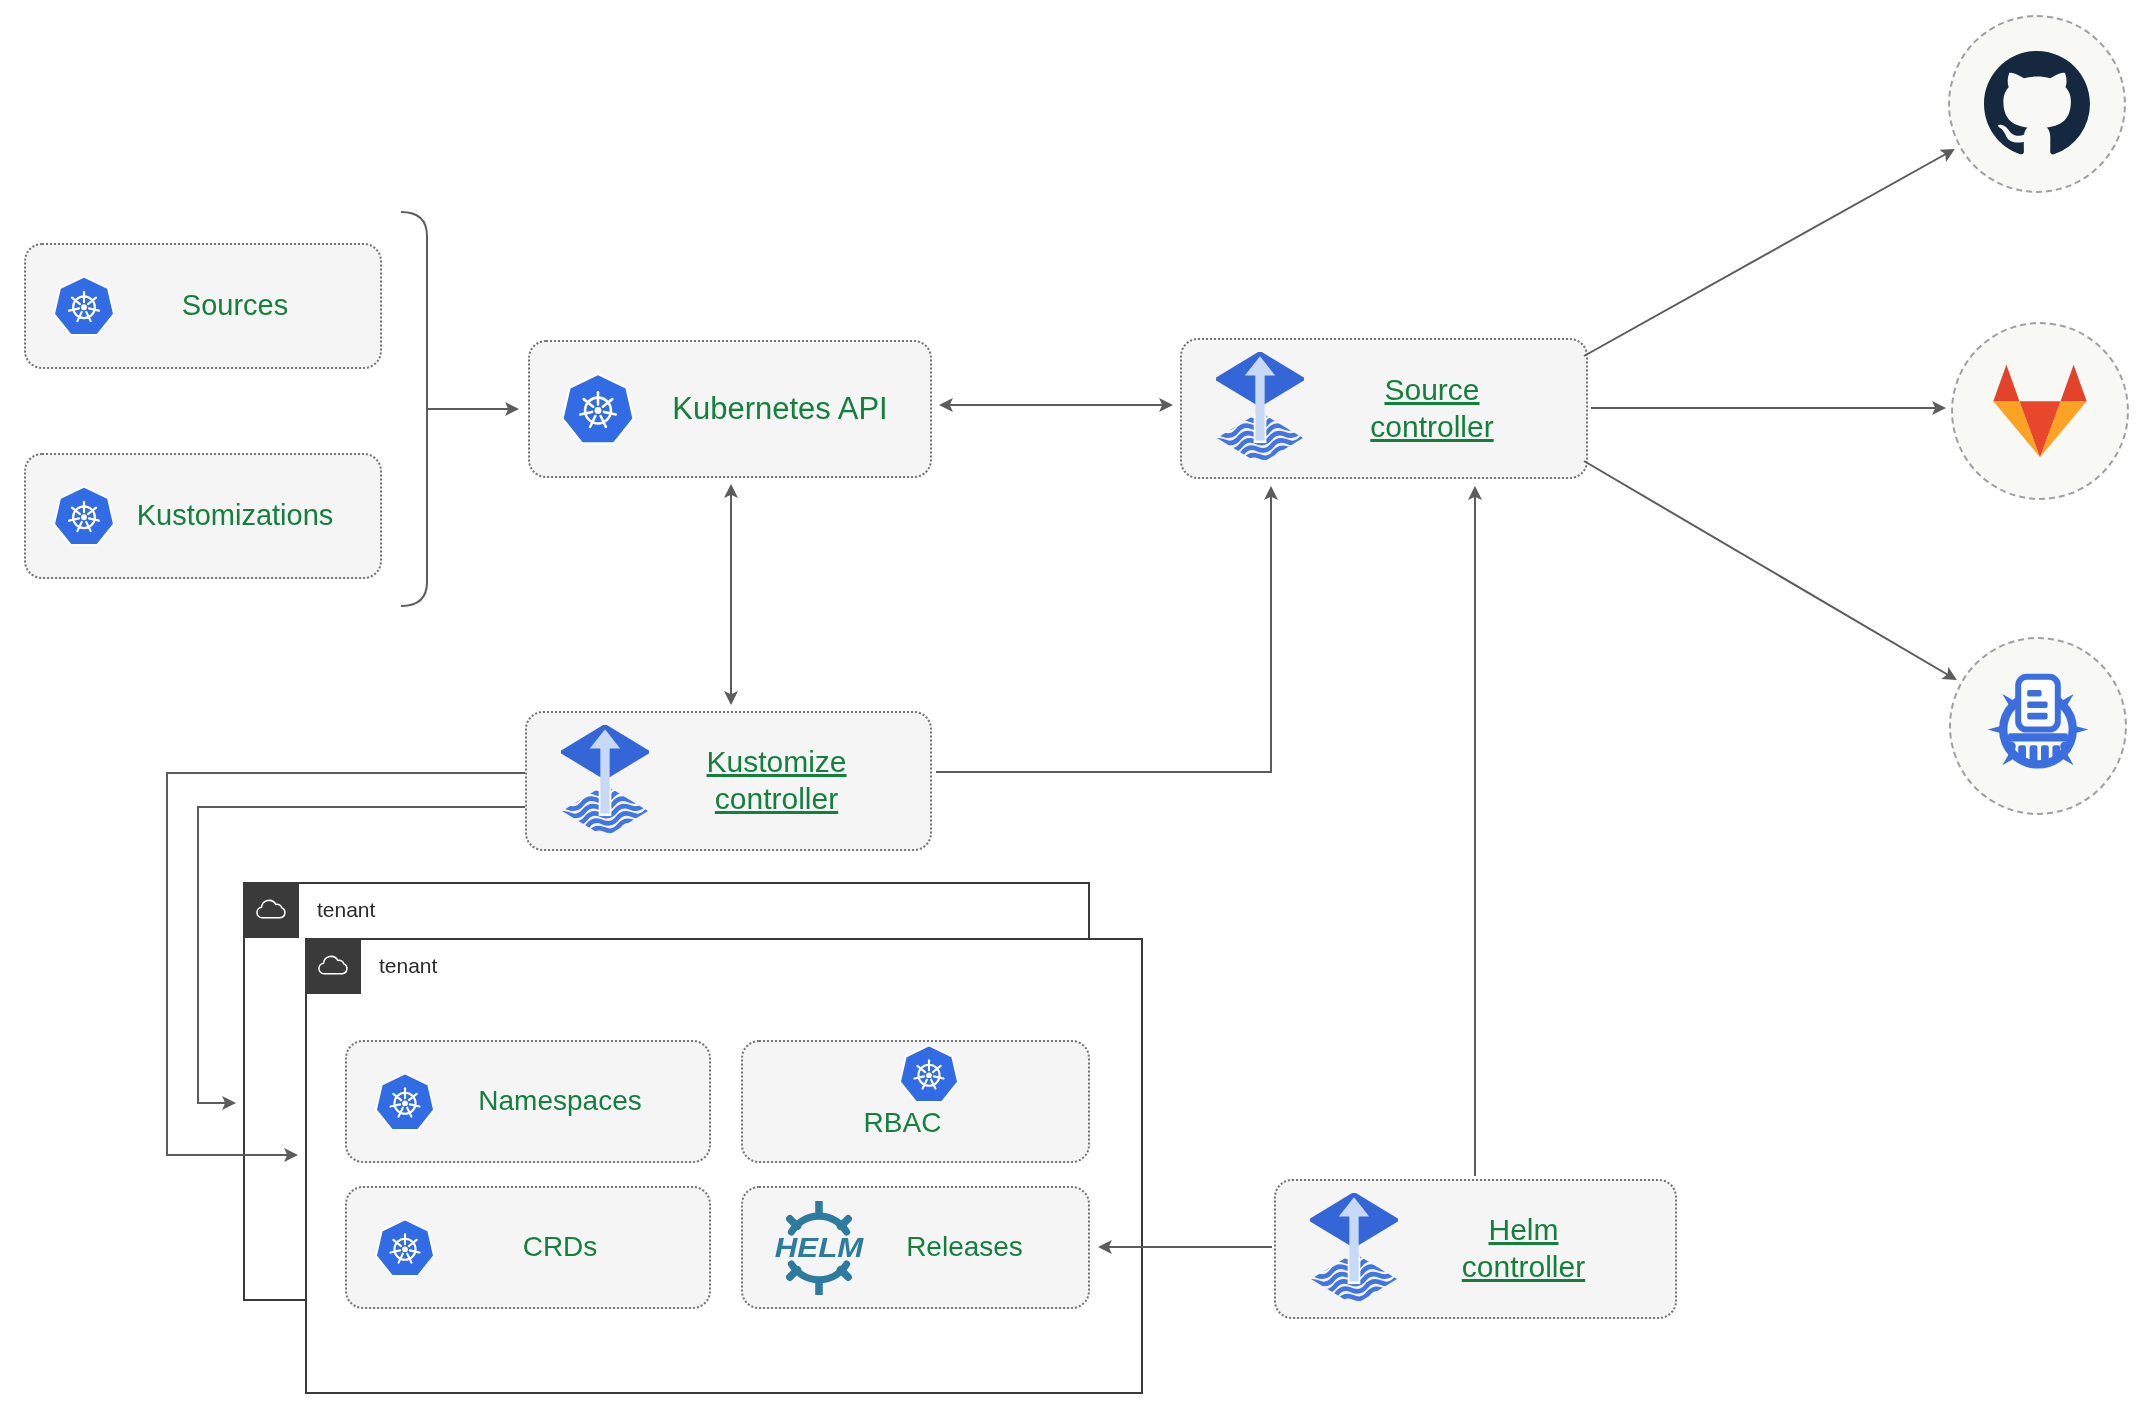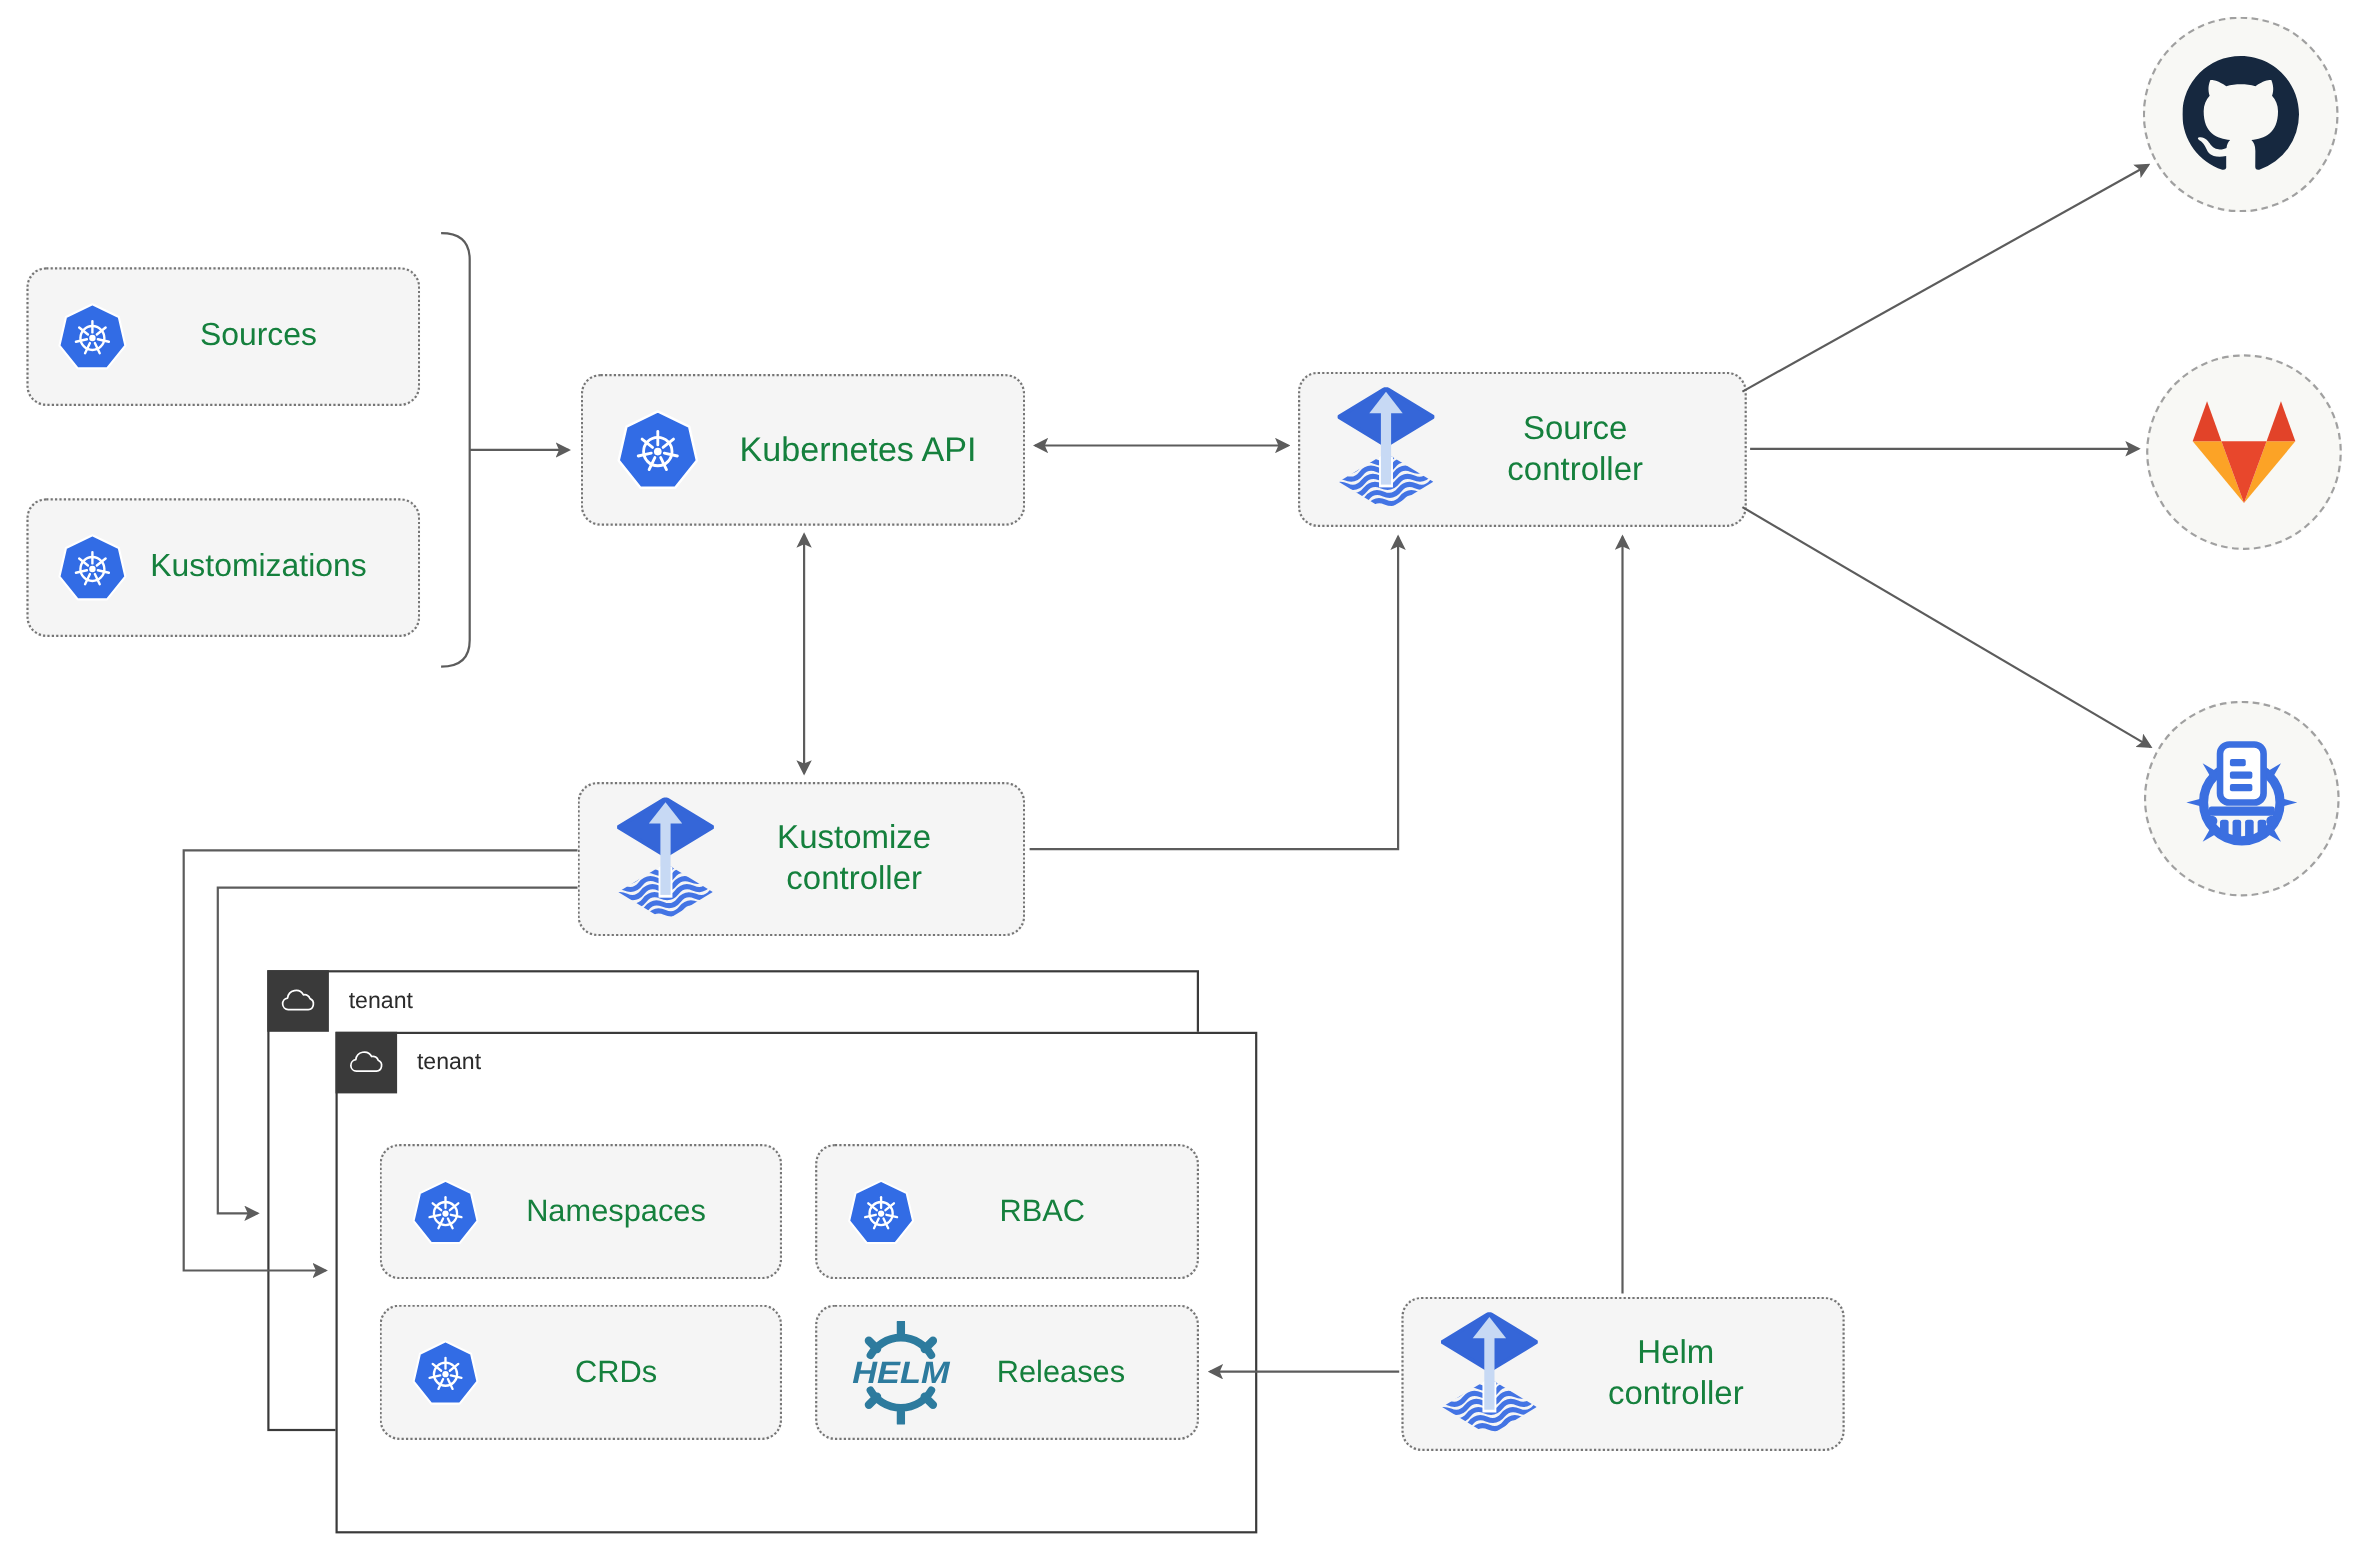--- a/index.html
+++ b/index.html
@@ -16,39 +16,39 @@
   .node .icon{flex:0 0 auto;display:flex;align-items:center;justify-content:center;font-style:italic;}
 
   .sources{left:24px;top:243px;width:358px;height:126px;}
   .kustomizations{left:24px;top:453px;width:358px;height:126px;}
   .api{left:528px;top:340px;width:404px;height:138px;gap:20px;}
   .api .lbl{font-size:31px;}
   .srcctl{left:1180px;top:338px;width:408px;height:141px;}
   .kustctl{left:525px;top:711px;width:407px;height:140px;}
   .helmctl{left:1274px;top:1179px;width:403px;height:140px;}
   .srcctl .lbl,.kustctl .lbl,.helmctl .lbl{font-size:30px;}
-  .srcctl .lbl span,.kustctl .lbl span,.helmctl .lbl span{display:inline-block;max-width:200px;}
+  .srcctl .lbl span,.kustctl .lbl span,.helmctl .lbl span{display:inline-block;max-width:200px;text-decoration:underline;}
 
   .icon-k8s-sm{width:64px;height:64px;margin-left:26px;}
   .icon-k8s-md{width:76px;height:76px;margin-left:30px;}
   .icon-flux{width:88px;height:113px;margin-left:34px;}
   .icon-helm{width:96px;height:96px;margin-left:28px;}
 
   
   .tenant{position:absolute;background:#fff;border:2px solid #3a3a3a;box-sizing:border-box;}
   .tenant-back{left:243px;top:882px;width:847px;height:419px;z-index:10;}
   .tenant-front{left:305px;top:938px;width:838px;height:456px;z-index:20;}
   .tenant .tab{position:absolute;left:-2px;top:-2px;width:56px;height:56px;background:#3a3a3a;
                display:flex;align-items:center;justify-content:center;}
   .tenant .tname{position:absolute;left:72px;top:14px;font-size:21px;color:#2b2b2b;}
 
   
   .inner{z-index:25;}
   .namespaces{left:345px;top:1040px;width:366px;height:123px;}
-  .rbac{left:741px;top:1040px;width:349px;height:123px;}
+  .rbac{left:741px;top:1040px;width:349px;height:123px;flex-direction:column;}
   .crds{left:345px;top:1186px;width:366px;height:123px;}
   .releases{left:741px;top:1186px;width:349px;height:123px;}
   .inner .lbl{font-size:28px;}
 
   
   .provider{position:absolute;z-index:30;width:178px;height:178px;border-radius:50%;
             border:2px dashed #a0a0a0;background:#f8f8f5;display:flex;align-items:center;
             justify-content:center;box-sizing:border-box;}
   .github{left:1948px;top:15px;}
   .gitlab{left:1951px;top:322px;}

